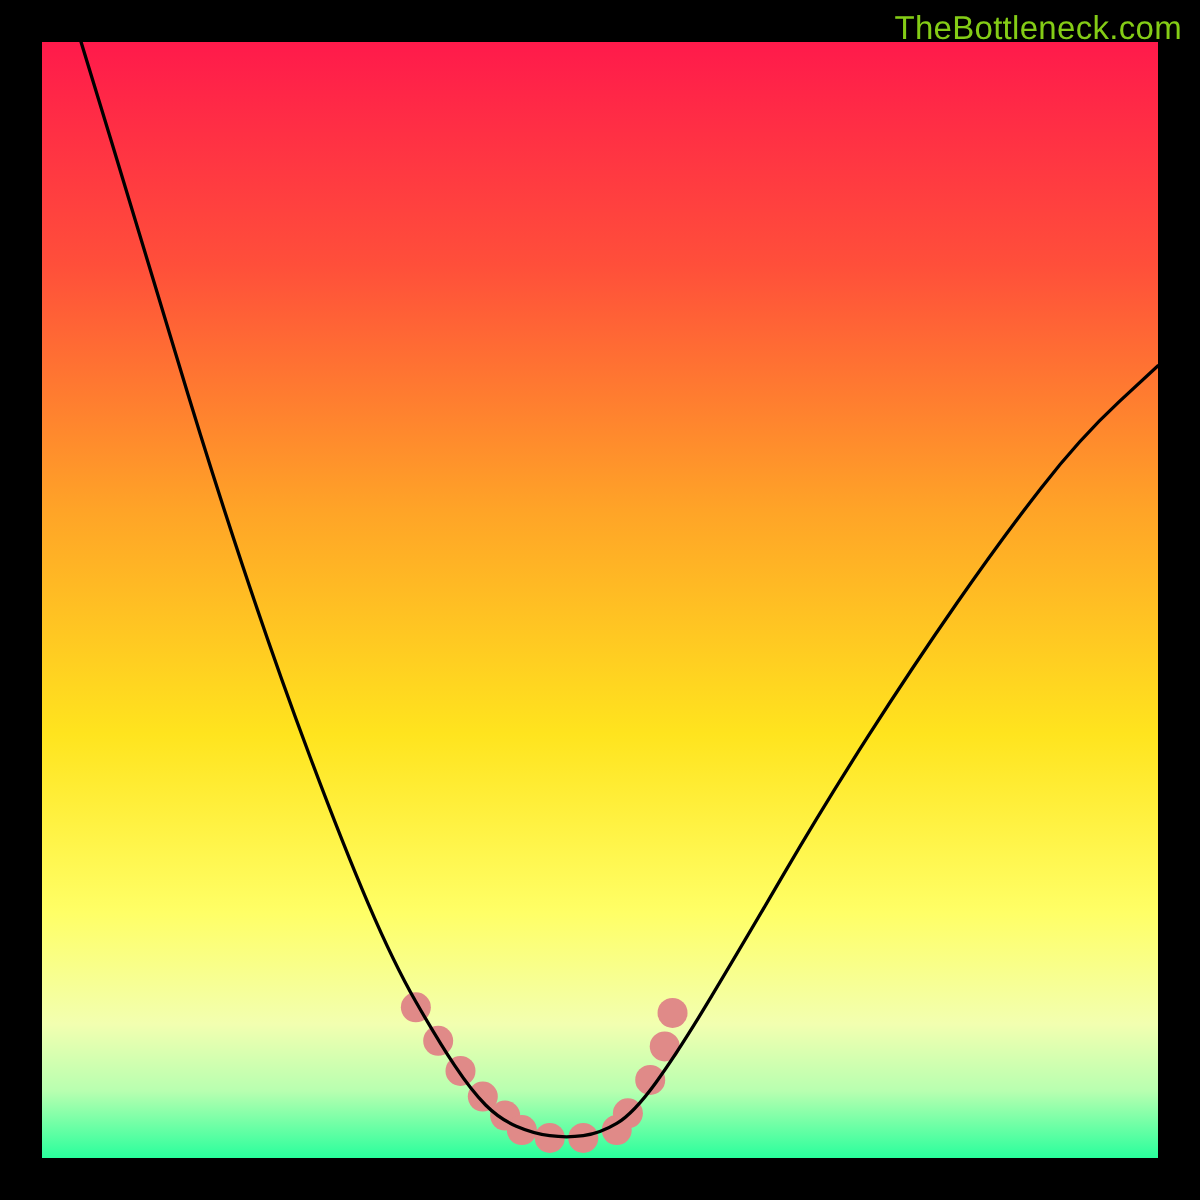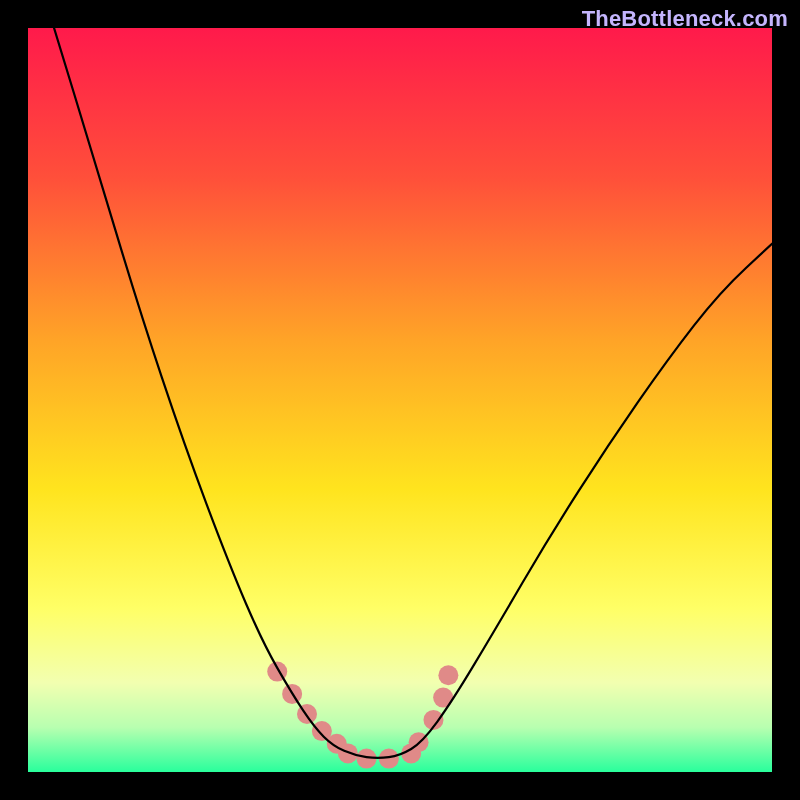--- a/index.html
+++ b/index.html
@@ -23,23 +23,23 @@
     top: 28px;
     left: 28px;
     width: 744px;
     height: 744px;
     overflow: hidden;
   }
   .watermark {
     position: absolute;
     top: 6px;
     right: 12px;
-    color: #c4b5fd;
+    color: #84cc16;
     font-size: 22px;
-    font-weight: 700;
+    font-weight: 400;
     letter-spacing: 0.2px;
   }
   svg { display: block; }
 </style>
 </head>
 <body>
 
 <div class="frame">
 
   <div class="plot-area">

